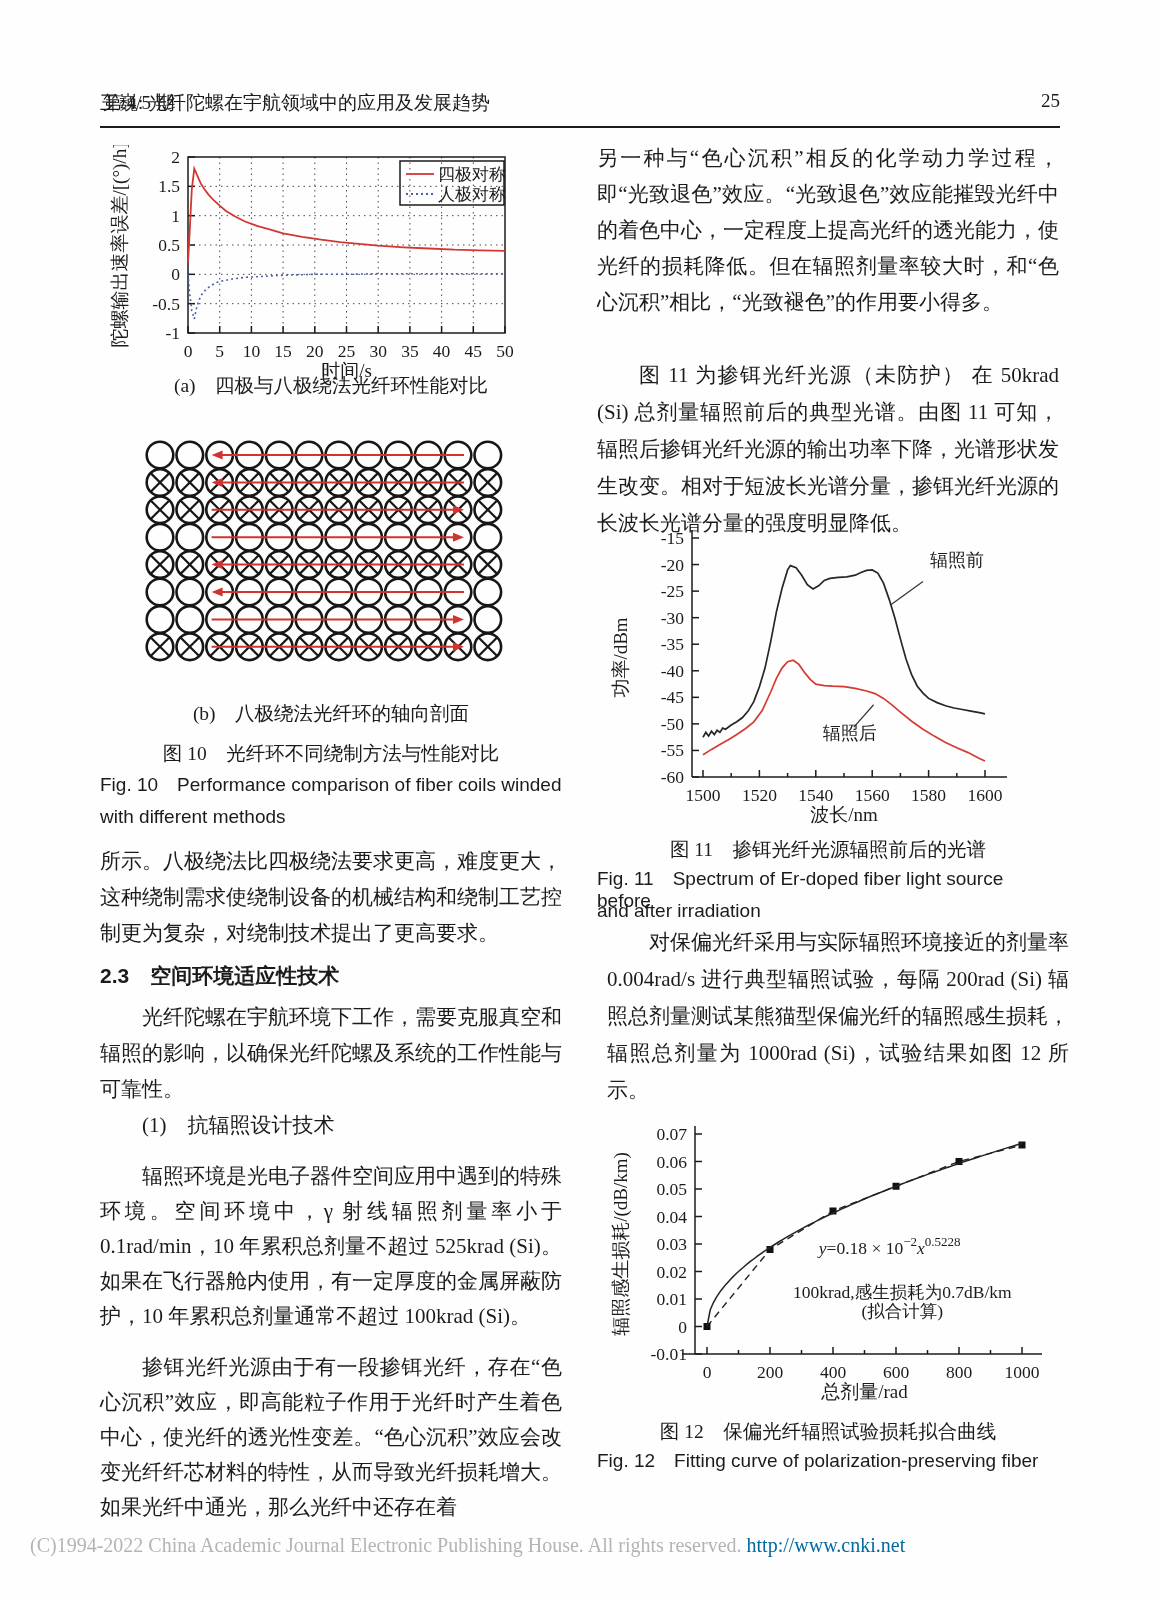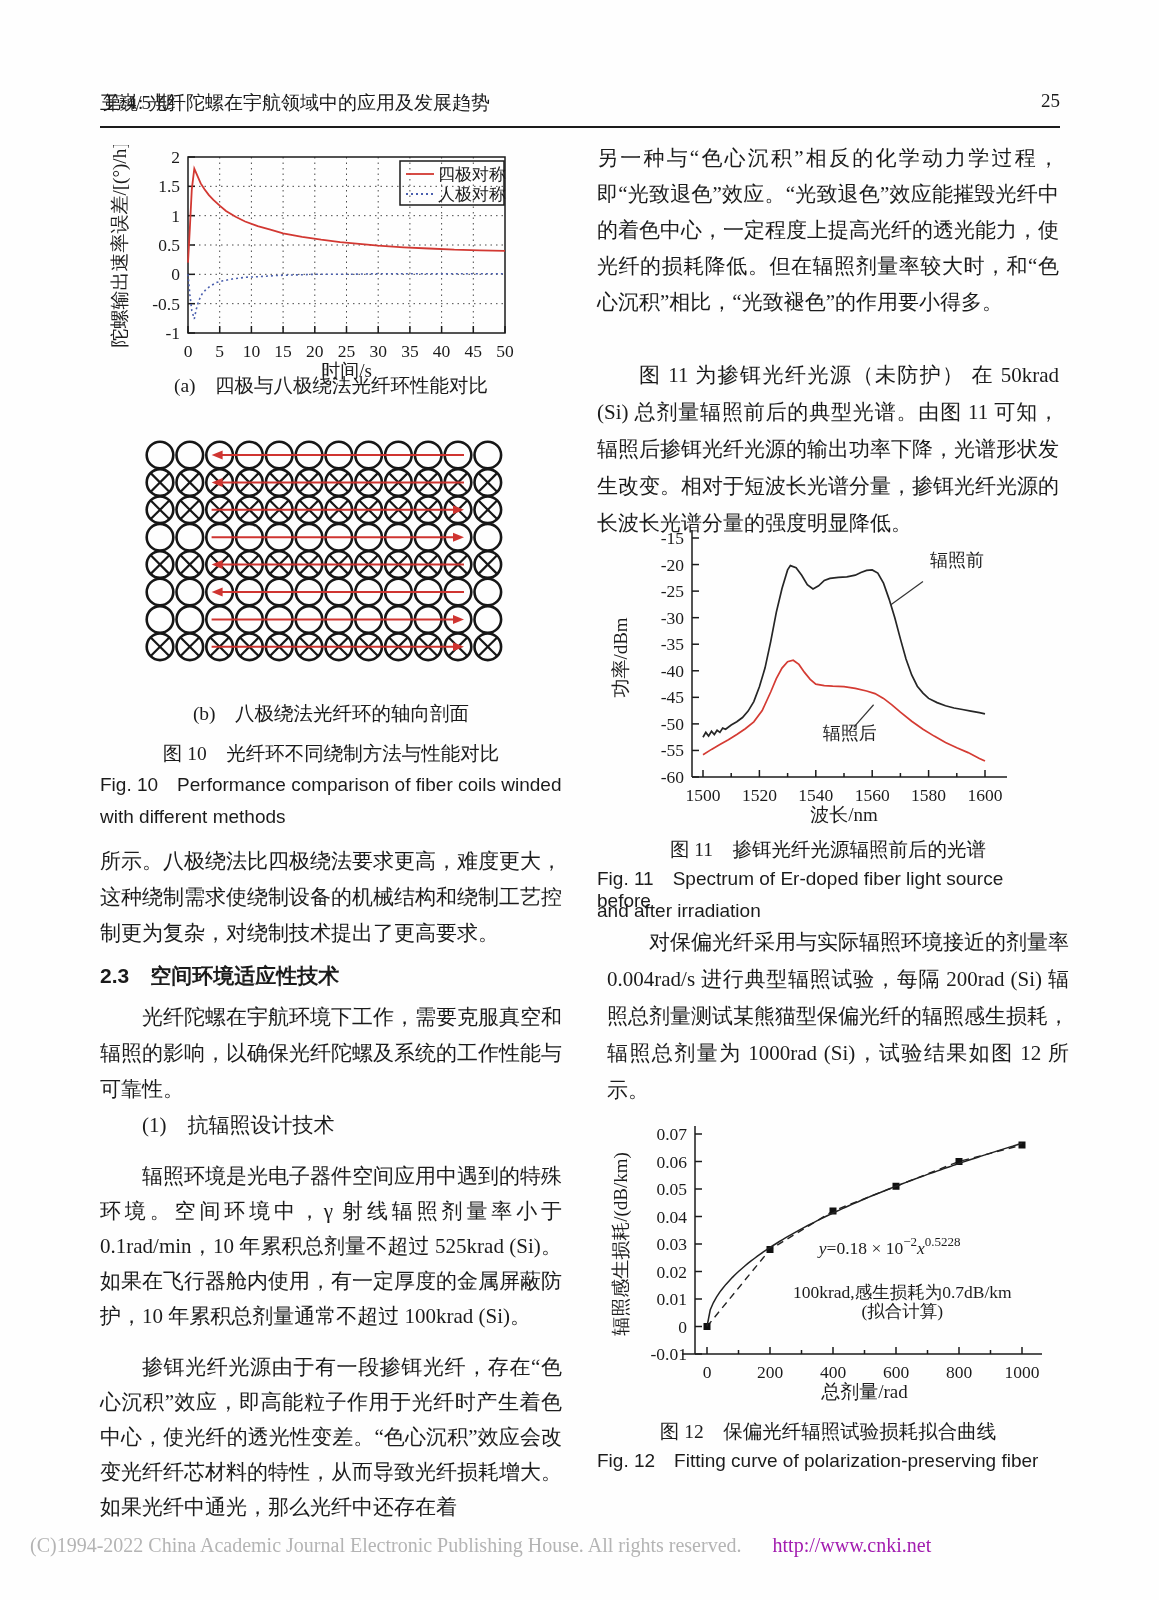--- a/index.html
+++ b/index.html
@@ -18,21 +18,21 @@
   .lh37{line-height:37px;}
   .ind{text-indent:2em;}
   .lcol{left:100px;}
   .rcol{left:597px;}
   .heading{font-family:"Liberation Sans",sans-serif;font-weight:bold;font-size:21px;}
   
   .capcn{width:462px;text-align:center;font-size:19.5px;}
   .capen{width:462px;text-align:left;font-size:19px;font-family:"Liberation Sans",sans-serif;}
   
   .footer{left:30px;top:1534px;width:1100px;font-size:20px;color:#b4b4b4;}
-  .footer .url{color:#a21caf;margin-left:26px;}
+  .footer .url{color:#0369a1;}
   
   svg{display:block;}
   .ax{stroke:#1b1b1b;stroke-width:1.5;fill:none;}
   .grid{stroke:#4a4a4a;stroke-width:1;stroke-dasharray:1.5,4;}
   .tick{font-family:"Liberation Serif",serif;font-size:17.5px;fill:#1b1b1b;}
   .axlabel{font-family:"Liberation Serif",serif;font-size:19px;fill:#1b1b1b;}
   .legend{font-family:"Liberation Serif",serif;font-size:17px;fill:#1b1b1b;}
   .anno{font-family:"Liberation Serif",serif;font-size:17.5px;fill:#1b1b1b;}
   #fig11svg .anno{font-size:18px;}
 </style>

